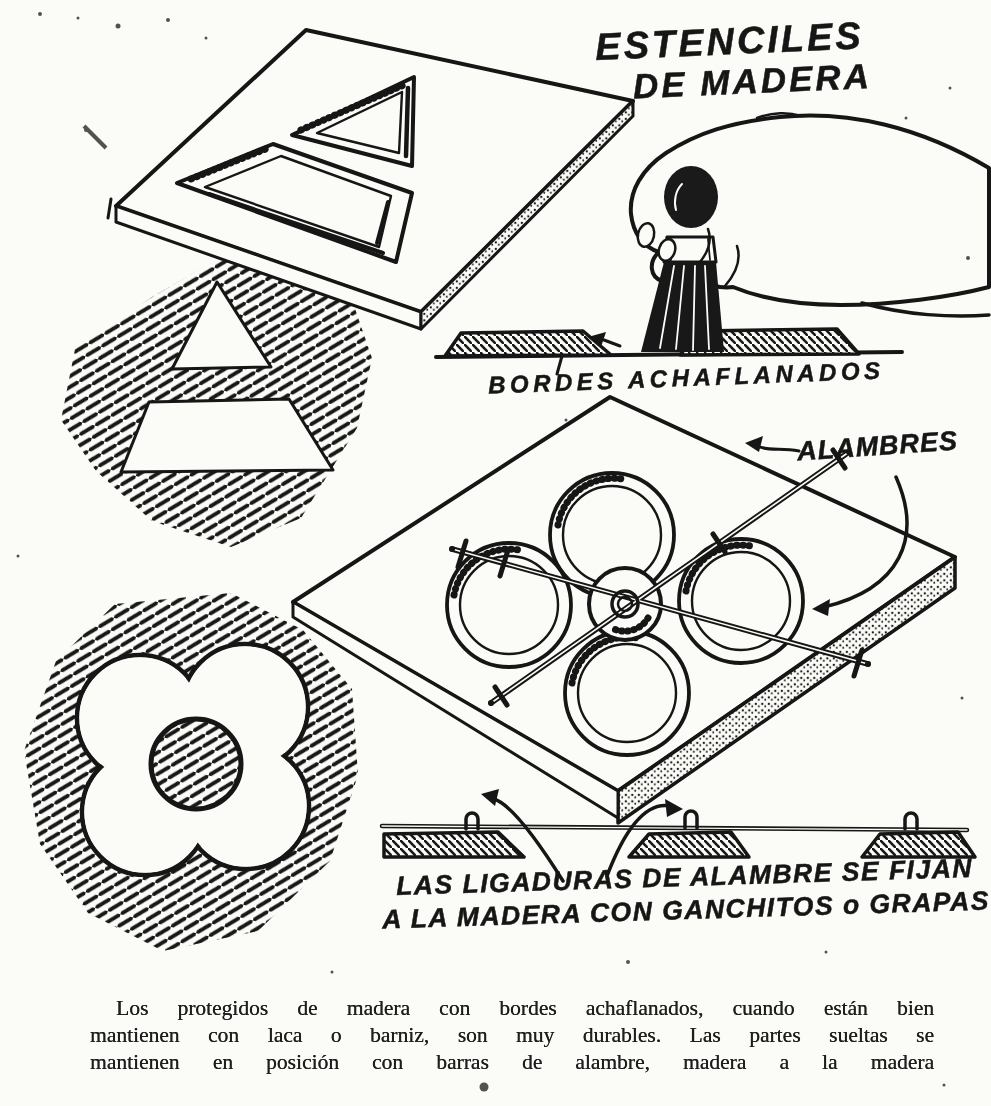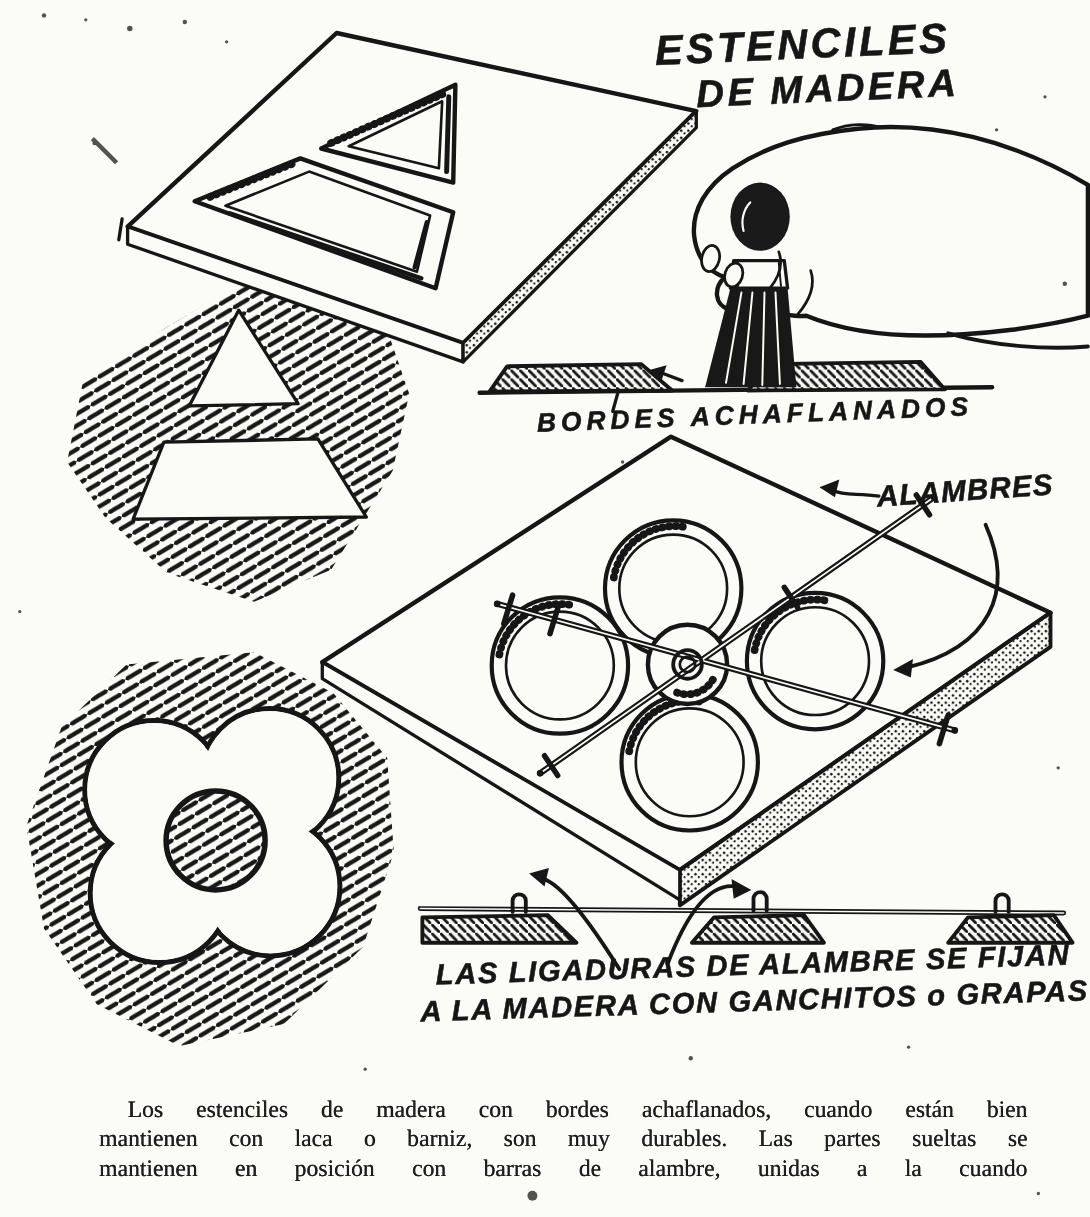--- a/index.html
+++ b/index.html
@@ -215,16 +215,16 @@
   <div class="title-line1">ESTENCILES</div>
   <div class="title-line2">DE MADERA</div>
 </div>
 
 <div class="abs marker cap-bordes">BORDES ACHAFLANADOS</div>
 <div class="abs marker cap-alambres">ALAMBRES</div>
 <div class="abs marker cap-lig1">LAS LIGADURAS DE ALAMBRE SE FIJAN</div>
 <div class="abs marker cap-lig2">A LA MADERA CON GANCHITOS o GRAPAS</div>
 
 <div class="abs paragraph">
-  <div class="p-line">Los estenciles de madera con bordes achaflanados, cuando están bien</div>
+  <div class="p-line">Los protegidos de madera con bordes achaflanados, cuando están bien</div>
   <div class="p-line">mantienen con laca o barniz, son muy durables. Las partes sueltas se</div>
-  <div class="p-line">mantienen en posición con barras de alambre, unidas a la cuando</div>
+  <div class="p-line">mantienen en posición con barras de alambre, madera a la madera</div>
 </div>
 
 </body></html>

